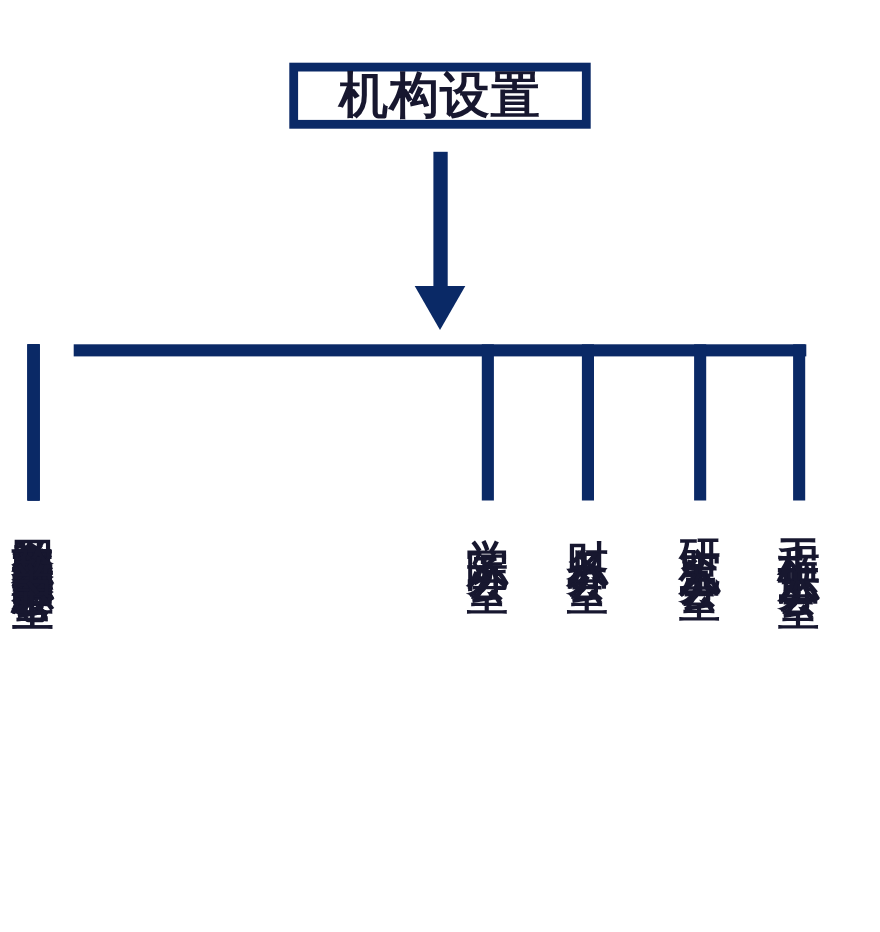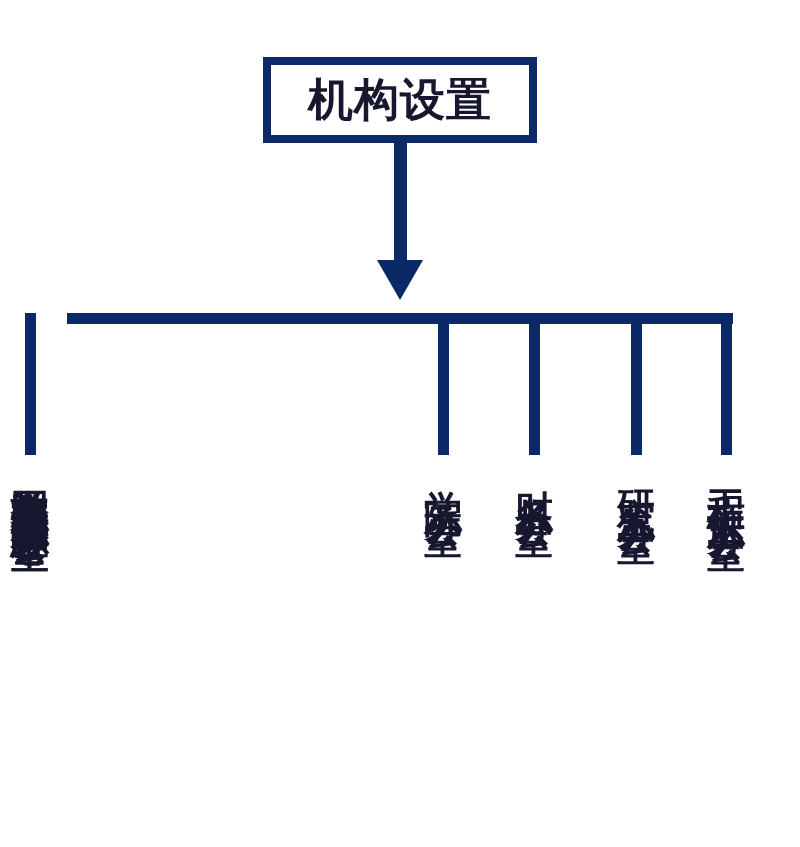--- a/index.html
+++ b/index.html
@@ -17,21 +17,21 @@
     background: #ffffff;
     overflow: hidden;
   }
 
   
   .title-box {
     position: absolute;
     left: 263px;
     top: 57px;
     width: 274px;
-    height: 86px;
+    height: 60px;
     border: 8px solid var(--line);
     background: #ffffff;
     display: flex;
     align-items: center;
     justify-content: center;
   }
   .title-box span {
     font-size: 45px;
     font-weight: bold;
     letter-spacing: 1px;

